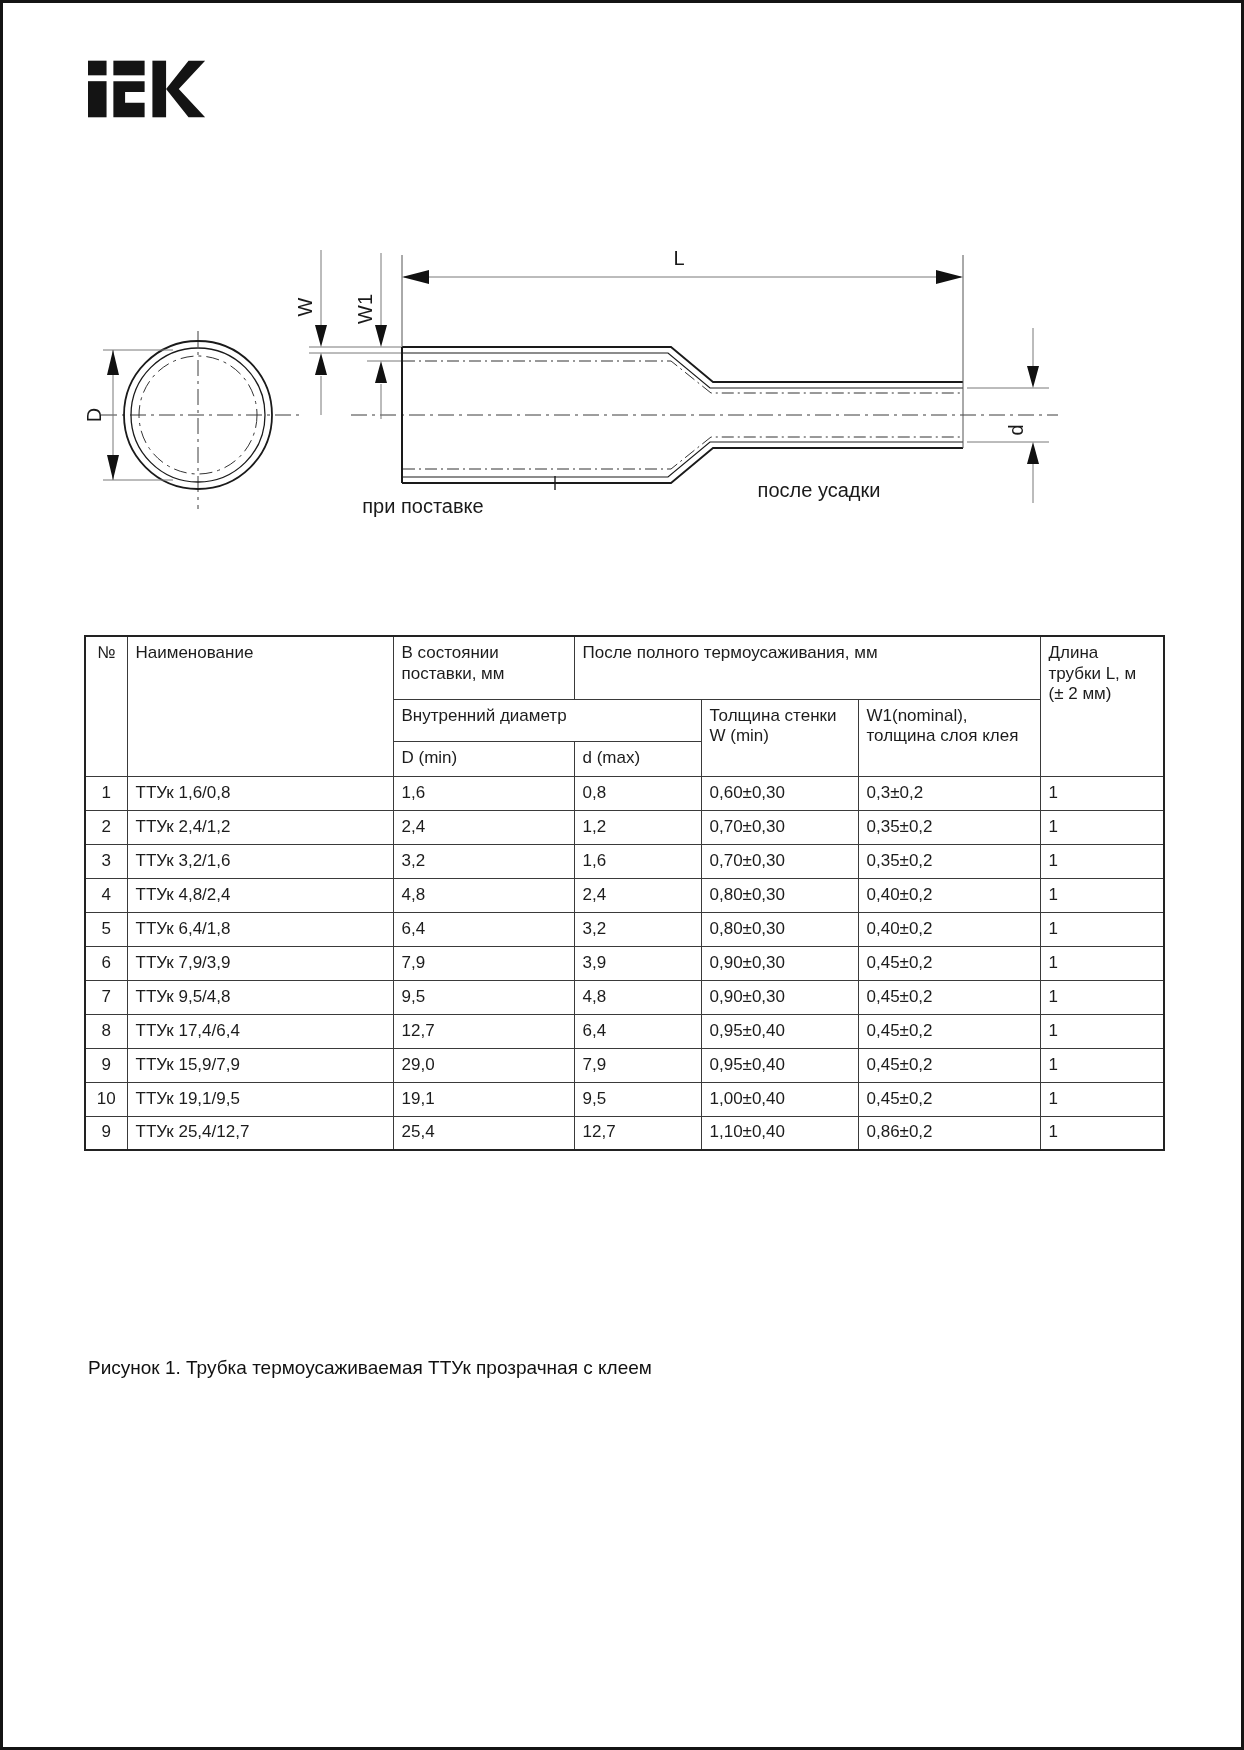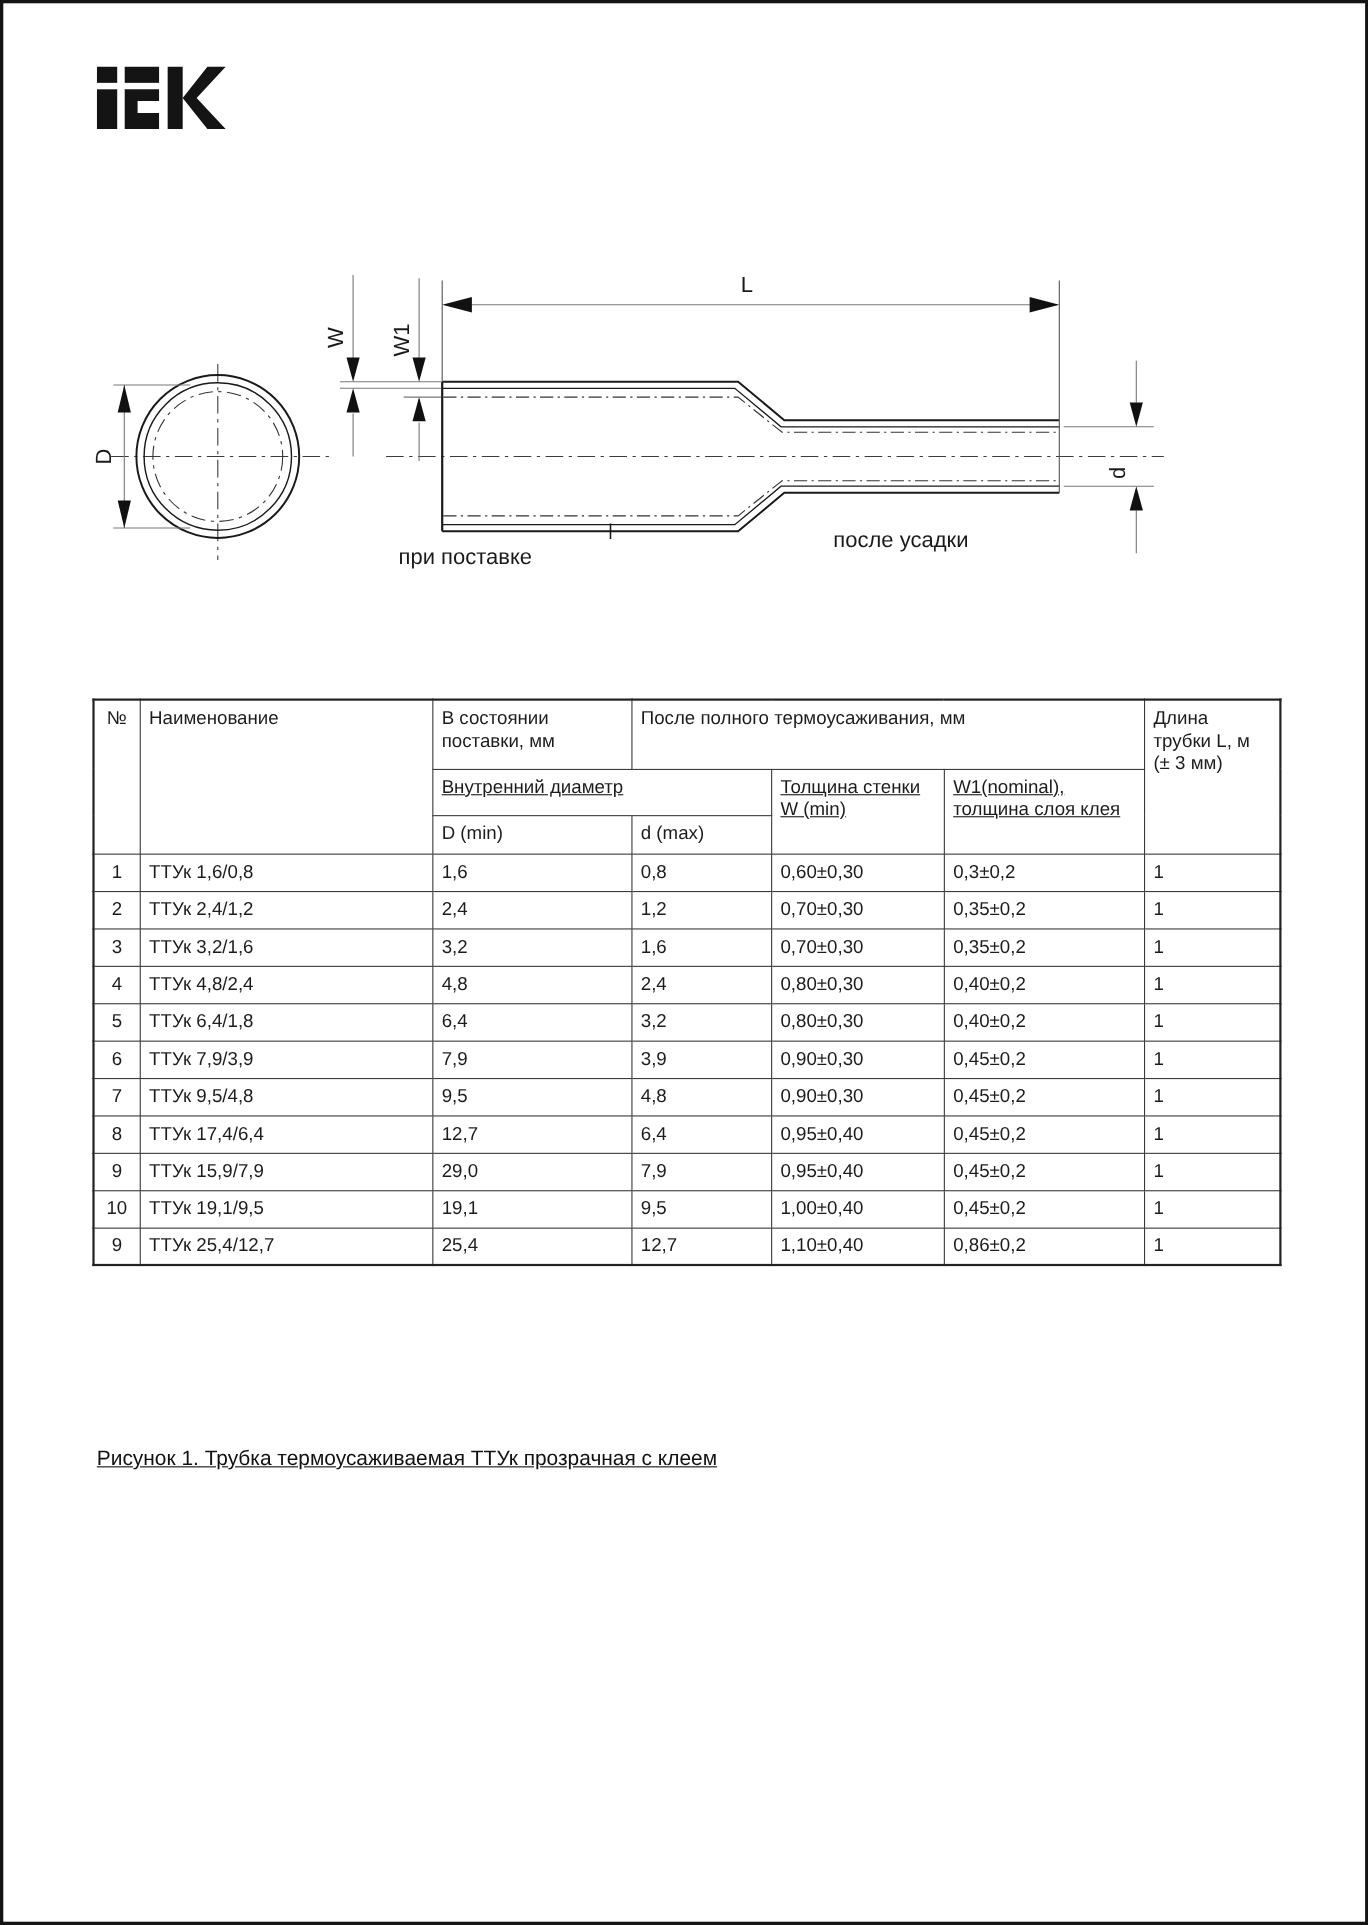--- a/index.html
+++ b/index.html
@@ -24,25 +24,25 @@
     border:1px solid #3a3a3a;
     font-weight:normal;text-align:left;
     padding:4px 8px;box-sizing:border-box;
     overflow:hidden;
   }
   .spec-table{border:2px solid #222;}
   .spec-table thead th{vertical-align:top;padding-top:6px;}
   .spec-table tbody td{vertical-align:middle;height:34px;padding-top:2px;padding-bottom:2px;}
   .spec-table .c-num,.spec-table th.h-num{text-align:center;padding-left:2px;padding-right:2px;}
   .spec-table thead tr.r1{height:63px;}
-  .spec-table thead tr.r2{height:42px;text-decoration:underline;}
+  .spec-table thead tr.r2{height:42px;}
   .spec-table thead tr.r3{height:35px;}
   .caption{
-    position:absolute;left:85px;top:1313px;
-    font-size:19px;color:#111;text-decoration:underline;
+    position:absolute;left:85px;top:1354px;
+    font-size:19px;color:#111;
   }
   .dim-text{font-size:20px;fill:#1a1a1a;}
   .note-text{font-size:20px;fill:#1a1a1a;}
 </style>
 </head>
 <body>
 
 <div class="page">
 
   <svg class="logo" viewBox="0 0 125 59" role="img" aria-label="IEK">
@@ -165,21 +165,21 @@
         <col style="width:157px">
         <col style="width:182px">
       <col style="width:124px">
     </colgroup>
     <thead>
       <tr class="r1">
         <th class="h-num" rowspan="3">№</th>
         <th rowspan="3">Наименование</th>
         <th>В состоянии поставки, мм</th>
         <th colspan="3">После полного термоусаживания, мм</th>
-        <th rowspan="3">Длина трубки L, м (± 3 мм)</th>
+        <th rowspan="3">Длина трубки L, м (± 2 мм)</th>
       </tr>
       <tr class="r2">
         <th colspan="2">Внутренний диаметр</th>
         <th rowspan="2">Толщина стенки W (min)</th>
         <th rowspan="2">W1(nominal), толщина слоя клея</th>
       </tr>
       <tr class="r3">
         <th>D (min)</th>
         <th>d (max)</th>
       </tr>

